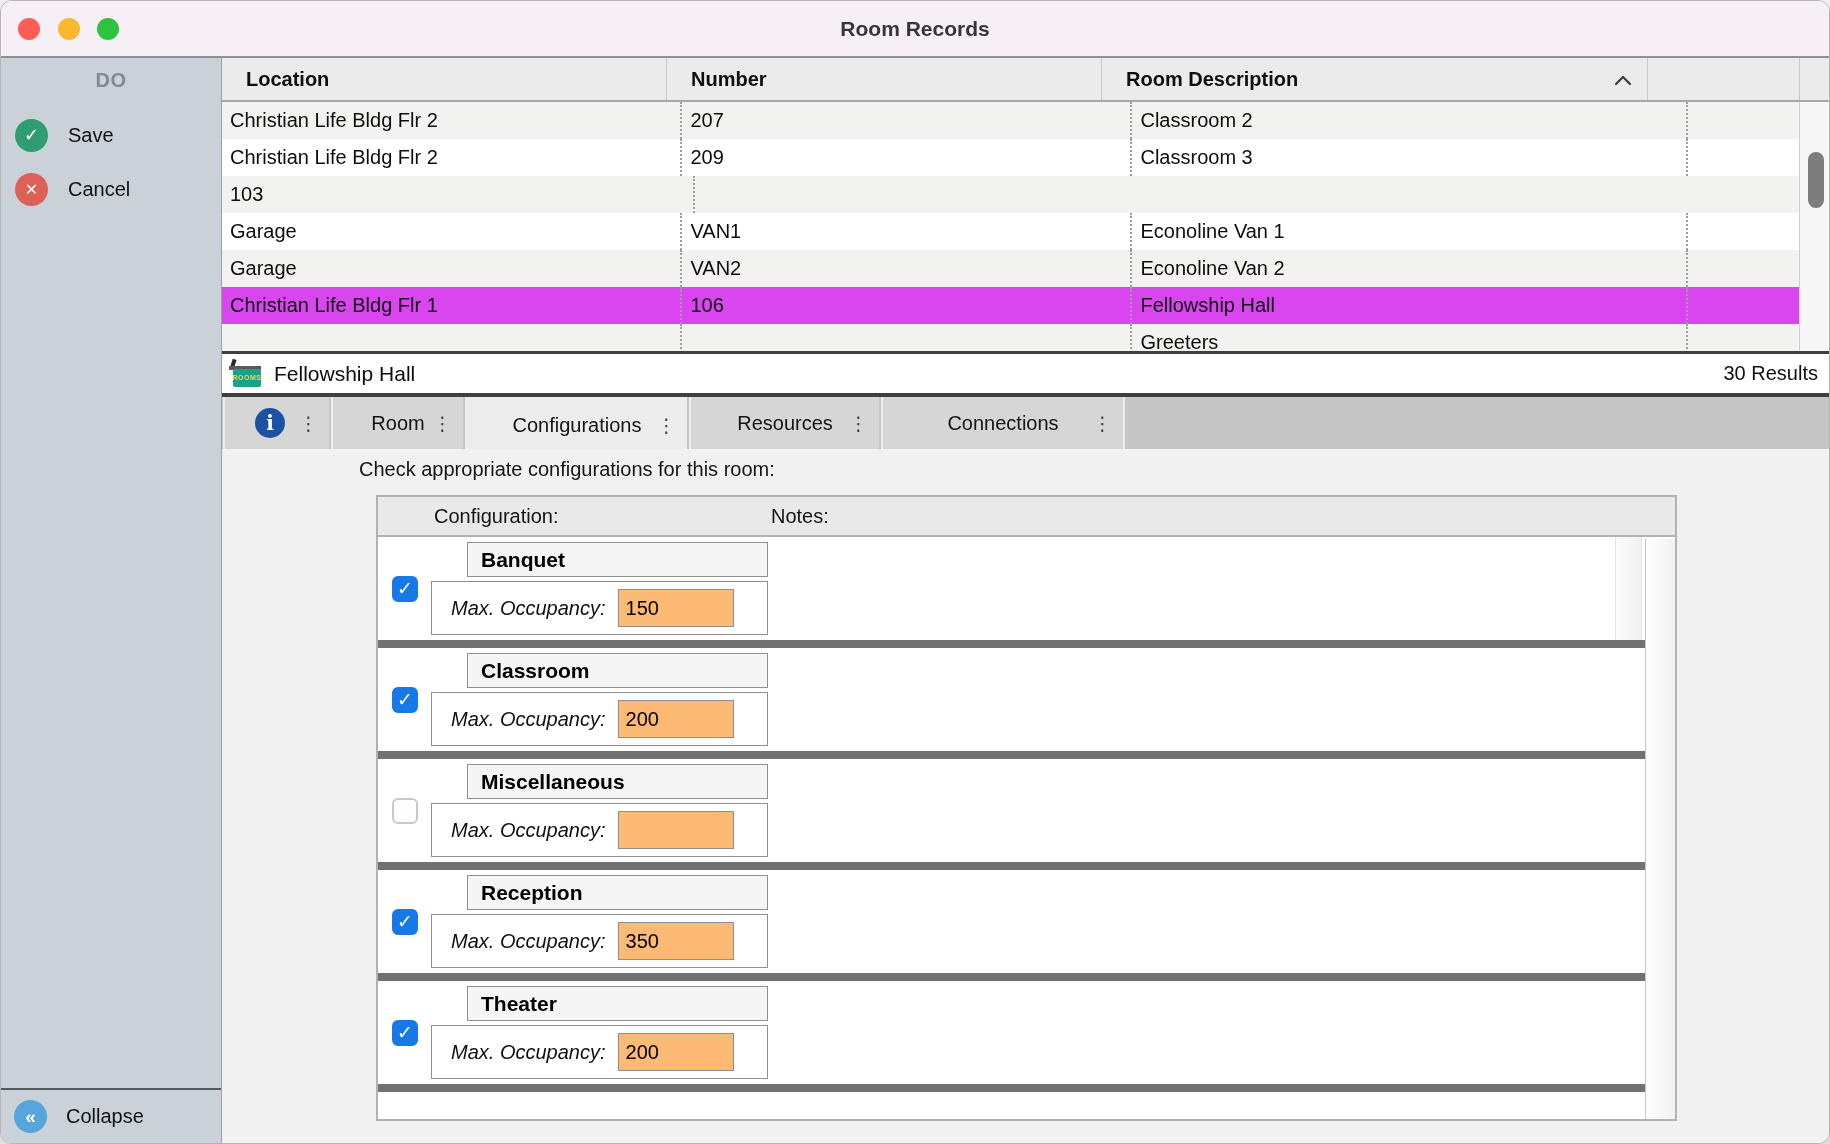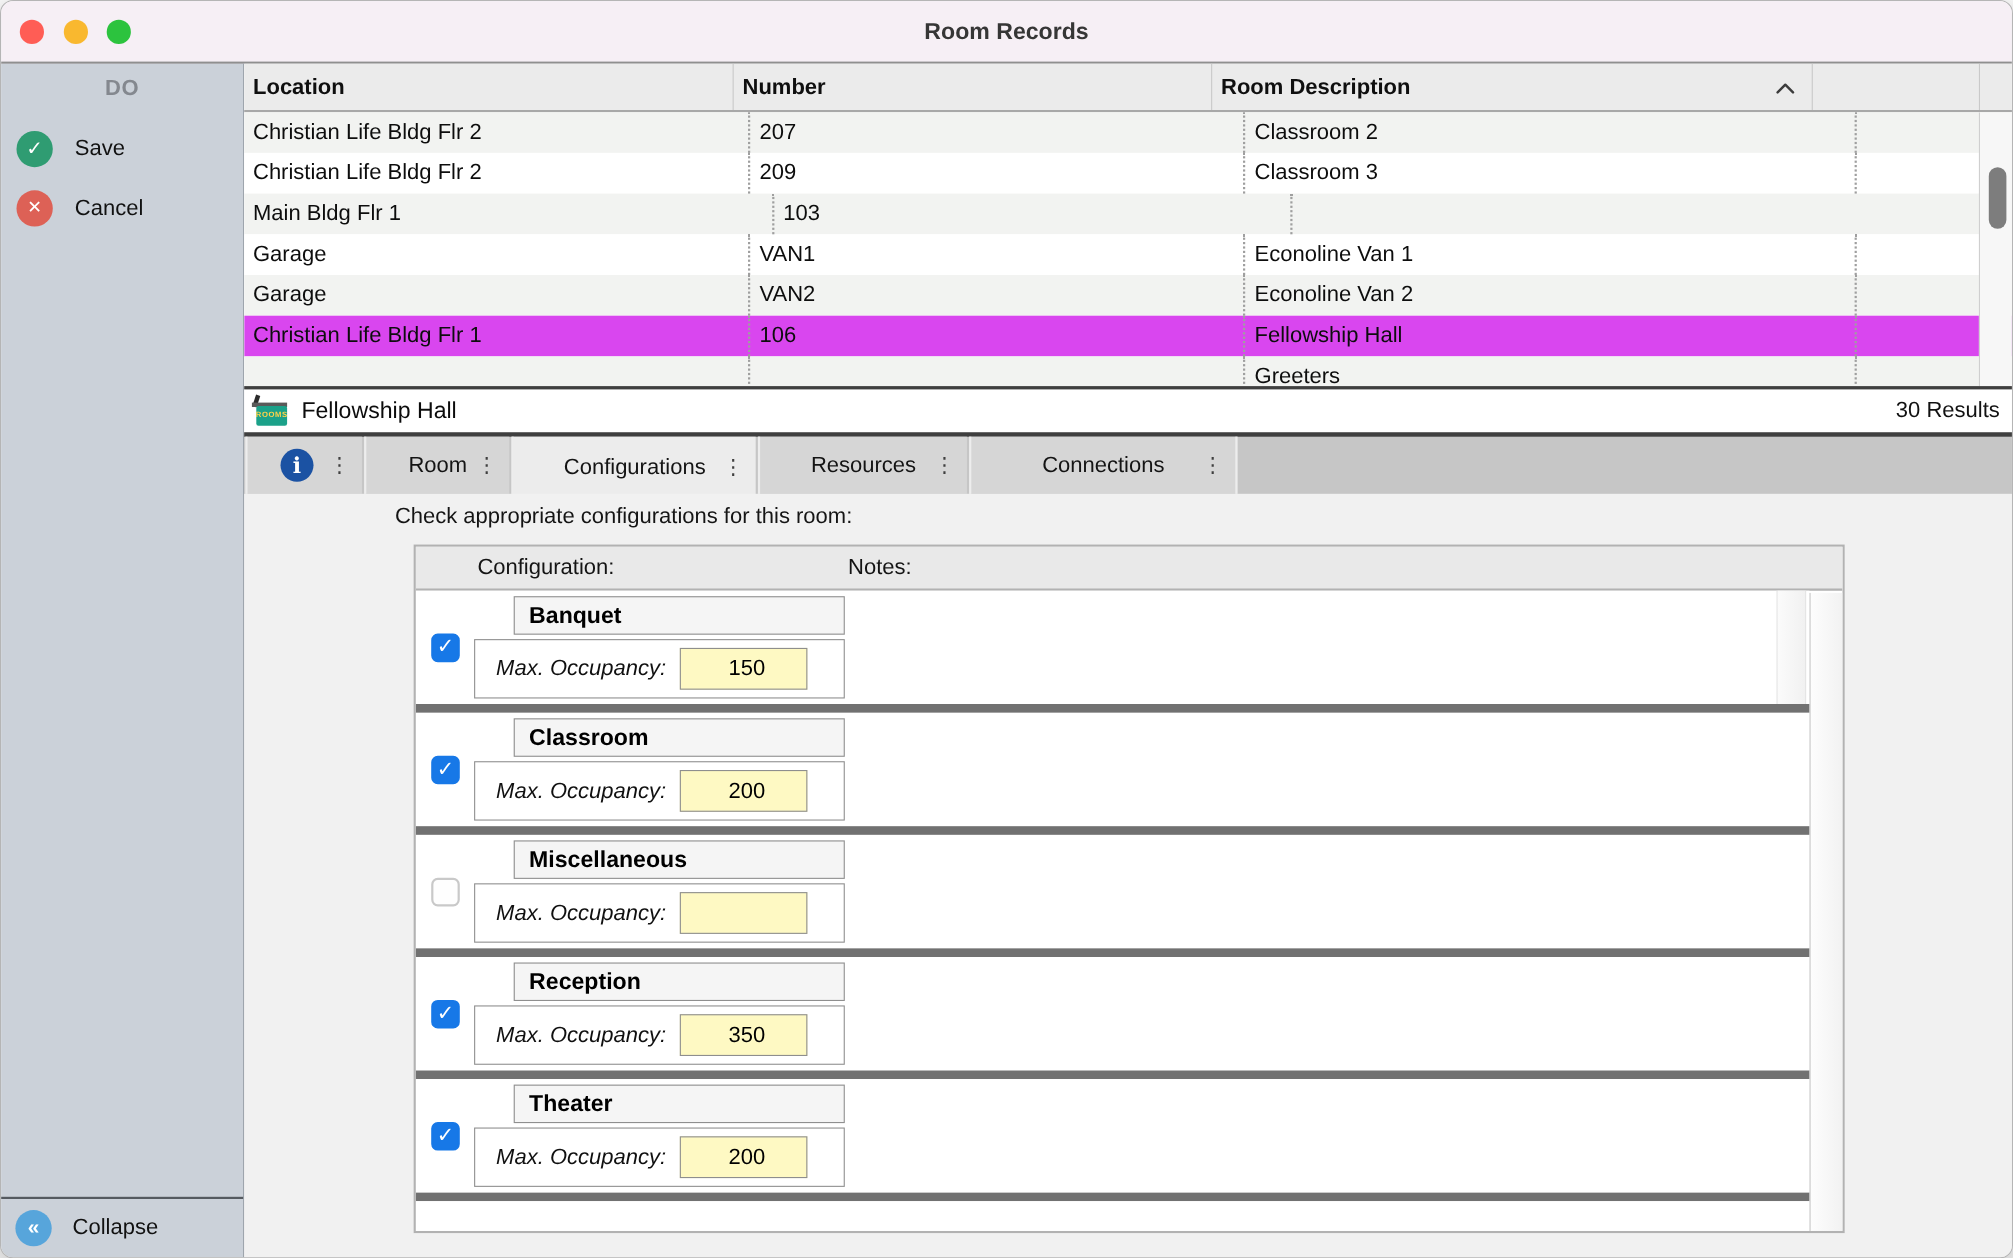--- a/index.html
+++ b/index.html
@@ -32,21 +32,21 @@
   .circle-ic.green { background:#2f9c72; font-size:18px; }
   .circle-ic.red   { background:#dd6156; font-size:16px; }
   .circle-ic.blue  { background:#57a5db; font-size:19px; }
   .side-label { font-size:20px; color:#111; }
   .sidebar-bottom { position:absolute; left:0; bottom:0; width:100%; height:55px;
     border-top:2px solid #555a60; display:flex; align-items:center; padding-left:13px; gap:19px; }
   
   .rtable { position:absolute; left:221px; top:57px; width:1609px; height:295px; background:#fff; }
   .rhead { display:flex; height:44px; background:#ebebeb; border-bottom:2px solid #a8a8a8; }
   .rhead .hcell { font-size:20px; font-weight:bold; color:#0f0f0f; line-height:42px;
-    padding-left:8px; position:relative; }
+    padding-left:24px; position:relative; }
   .hcell + .hcell { border-left:1px solid #c9c9c9; }
   .c1{width:444px;} .c2{width:435px;} .c3{width:546px;} .c4{width:152px;} .c5{width:32px;}
   .sort-caret { position:absolute; right:14px; top:16px; }
   .rbody { position:relative; height:249px; overflow:hidden; }
   .rrow { display:flex; height:37px;gap:36px; }
   .rrow:nth-child(odd)  { background:#f2f3f1; }
   .rrow:nth-child(even) { background:#ffffff; }
   .rrow.selected { background:#d946ef; }
   .rcell { font-size:20px; color:#0d0d0d; line-height:37px; padding-left:8px;
     white-space:nowrap; overflow:hidden; }
@@ -102,21 +102,21 @@
   .cfg-check .mark { display:none; color:#fff; font-size:19px; font-weight:bold; }
   .cfg-check.checked .mark { display:block; }
   .cfg-panel { position:absolute; left:53px; top:5px; width:337px; height:93px; }
   .cfg-title { height:35px; background:#f5f5f5; border:1px solid #8f8f8f;
     font-size:21px; font-weight:bold; color:#000; line-height:33px; padding-left:13px;margin-left:36px; }
   .cfg-occ { position:absolute; left:0; top:39px; width:337px; height:54px;
     border:1px solid #8f8f8f; background:#fff; display:flex; align-items:center; }
   .occ-label { font-style:italic; font-size:20px; color:#101010; margin-left:19px; }
   .occ-input { margin-left:12px; width:116px; height:38px; border:1px solid #8e8e8e;
     font-size:20px; font-family:"Liberation Sans","DejaVu Sans",sans-serif; padding-left:7px;
-    background:#fef9c3; color:#000;text-align:center; }
+    background:#fdba74; color:#000; }
   .notes-scroll { position:absolute; right:3px; top:0; width:27px; height:100%;
     background:linear-gradient(to right,#fbfbfb,#f1f1f1); border-left:1px solid #e3e3e3;
     border-right:1px solid #e3e3e3; }
 </style>
 </head>
 <body>
 
 <div class="window">
 
   <div class="titlebar">
@@ -168,21 +168,20 @@
         <div class="rcell c3">Classroom 2</div>
         <div class="rcell c4"></div>
       </div>
       <div class="rrow">
         <div class="rcell c1">Christian Life Bldg Flr 2</div>
         <div class="rcell c2">209</div>
         <div class="rcell c3">Classroom 3</div>
         <div class="rcell c4"></div>
       </div>
       <div class="rrow">
-        <div class="rcell c1">Main Bldg Flr 1</div>
         <div class="rcell c2">103</div>
         <div class="rcell c4"></div>
       </div>
       <div class="rrow">
         <div class="rcell c1">Garage</div>
         <div class="rcell c2">VAN1</div>
         <div class="rcell c3">Econoline Van 1</div>
         <div class="rcell c4"></div>
       </div>
       <div class="rrow">

